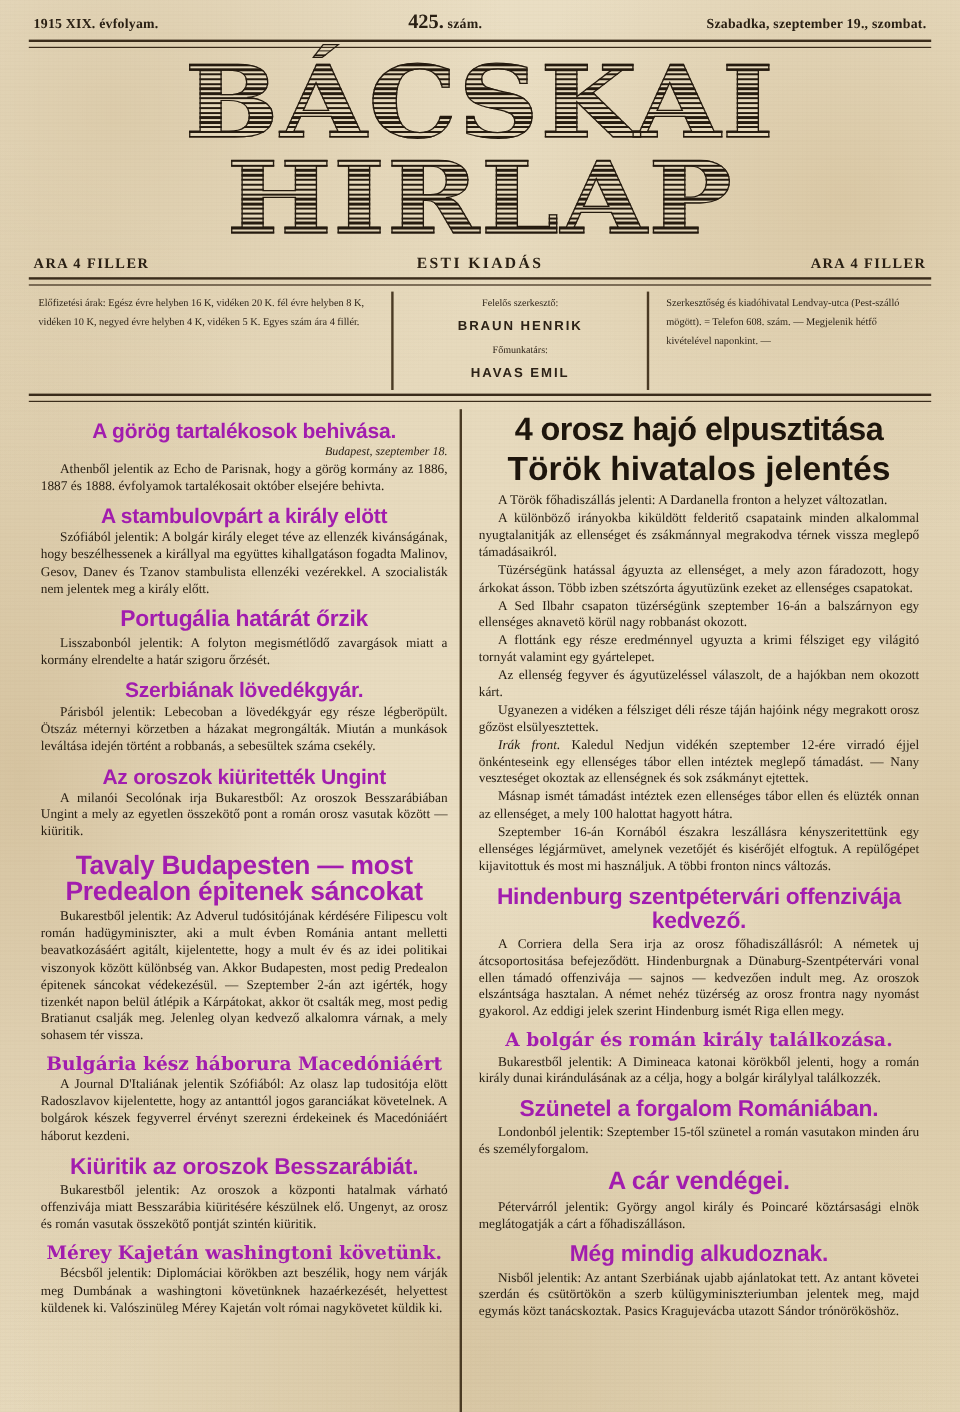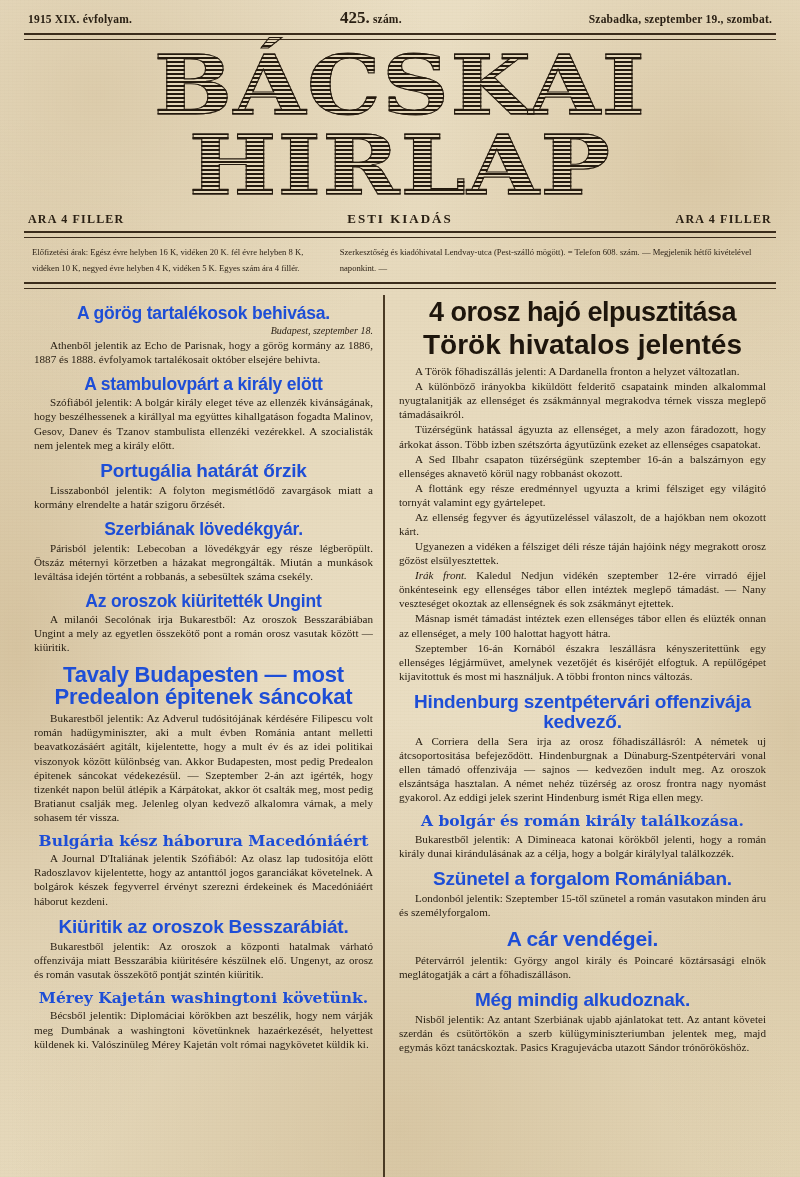--- a/index.html
+++ b/index.html
@@ -112,21 +112,21 @@
   .col{padding:0 10px;box-sizing:border-box;}
   .col-left{flex:0 0 48%;border-right:2px solid #4a3a24;}
   .col-right{flex:1;padding-left:14px;}
 
   h2.hd{
     font-family:"Liberation Sans", sans-serif;
     font-weight:bold;
     text-align:center;
     margin:9px 0 2px;
     line-height:1.06;
-    color:#1d4ed8;
+    color:#a21caf;
     letter-spacing:-.2px;
   }
   h2.hd.s2{font-size:17.5px;}
   h2.hd.s3{font-size:19px;}
   h2.hd.s4{font-size:21px;}
   h2.hd.serifbold{
     font-family:"DejaVu Serif", serif;
     font-weight:bold;
     font-size:15.5px;
     letter-spacing:0px;
@@ -194,20 +194,26 @@
   <div class="price-row">
     <span>ARA 4 FILLER</span>
     <span class="edition">ESTI KIADÁS</span>
     <span>ARA 4 FILLER</span>
   </div>
   <div class="rule-double2"></div>
 
   <div class="infobar">
     <div class="cell c1">
       <span>Előfizetési árak: Egész évre helyben 16 K, vidéken 20 K. fél évre helyben 8 K, vidéken 10 K, negyed évre helyben 4 K, vidéken 5 K. Egyes szám ára 4 fillér.</span>
+    </div>
+    <div class="cell c2">
+      <div class="lbl">Felelős szerkesztő:</div>
+      <div class="nm">BRAUN HENRIK</div>
+      <div class="lbl">Főmunkatárs:</div>
+      <div class="nm">HAVAS EMIL</div>
     </div>
     <div class="cell c3">
       <span>Szerkesztőség és kiadóhivatal Lendvay-utca (Pest-szálló mögött). = Telefon 608. szám. — Megjelenik hétfő kivételével naponkint. —</span>
     </div>
   </div>
   <div class="rule-double3"></div>
 
   <div class="cols">
     <div class="col col-left" id="col-left">
         <h2 class="hd s2">A görög tartalékosok behivása.</h2>

